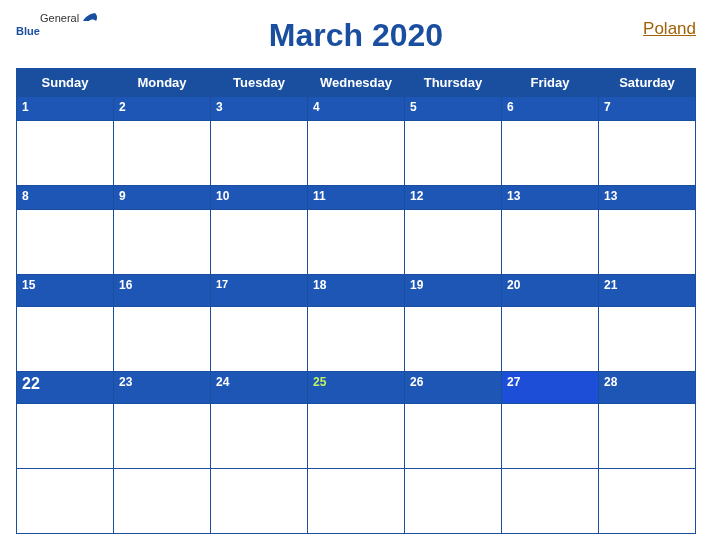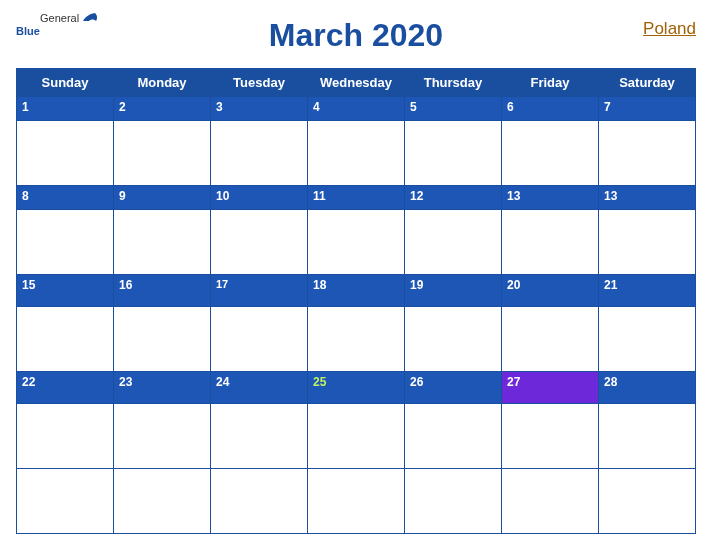--- a/index.html
+++ b/index.html
@@ -172,26 +172,26 @@
         <tr>
           <td style="height: 65px; background-color: rgb(255, 255, 255); border: 1px solid rgb(26, 79, 160); vertical-align: top; padding: 2px;"></td>
           <td style="height: 65px; background-color: rgb(255, 255, 255); border: 1px solid rgb(26, 79, 160); vertical-align: top; padding: 2px;"></td>
           <td style="height: 65px; background-color: rgb(255, 255, 255); border: 1px solid rgb(26, 79, 160); vertical-align: top; padding: 2px;"></td>
           <td style="height: 65px; background-color: rgb(255, 255, 255); border: 1px solid rgb(26, 79, 160); vertical-align: top; padding: 2px;"></td>
           <td style="height: 65px; background-color: rgb(255, 255, 255); border: 1px solid rgb(26, 79, 160); vertical-align: top; padding: 2px;"></td>
           <td style="height: 65px; background-color: rgb(255, 255, 255); border: 1px solid rgb(26, 79, 160); vertical-align: top; padding: 2px;"></td>
           <td style="height: 65px; background-color: rgb(255, 255, 255); border: 1px solid rgb(26, 79, 160); vertical-align: top; padding: 2px;"></td>
         </tr>
         <tr style="background-color: rgb(30, 86, 181);">
-          <td style="height: 24px; background-color: rgb(30, 86, 181); color: rgb(255, 255, 255); font-weight: bold; font-size: 12px; padding: 3px 5px; vertical-align: top; border: 1px solid rgb(26, 79, 160);">22</td>
+          <td style="height: 24px; background-color: rgb(30, 86, 181); color: rgb(255, 255, 255); font-weight: bold; font-size: 16px; padding: 3px 5px; vertical-align: top; border: 1px solid rgb(26, 79, 160);">22</td>
           <td style="height: 24px; background-color: rgb(30, 86, 181); color: rgb(255, 255, 255); font-weight: bold; font-size: 12px; padding: 3px 5px; vertical-align: top; border: 1px solid rgb(26, 79, 160);">23</td>
           <td style="height: 31px; background-color: rgb(30, 86, 181); color: rgb(255, 255, 255); font-weight: bold; font-size: 12px; padding: 3px 5px; vertical-align: top; border: 1px solid rgb(26, 79, 160);">24</td>
           <td style="height: 24px; background-color: rgb(30, 86, 181); color: #bef264; font-weight: bold; font-size: 12px; padding: 3px 5px; vertical-align: top; border: 1px solid rgb(26, 79, 160);">25</td>
           <td style="height: 24px; background-color: rgb(30, 86, 181); color: rgb(255, 255, 255); font-weight: bold; font-size: 12px; padding: 3px 5px; vertical-align: top; border: 1px solid rgb(26, 79, 160);">26</td>
-          <td style="height: 32px; background-color: #6d28d9; color: rgb(255, 255, 255); font-weight: bold; font-size: 12px; padding: 3px 5px; vertical-align: top; border: 1px solid rgb(26, 79, 160);">27</td>
+          <td style="height: 32px; background-color: #1d4ed8; color: rgb(255, 255, 255); font-weight: bold; font-size: 12px; padding: 3px 5px; vertical-align: top; border: 1px solid rgb(26, 79, 160);">27</td>
           <td style="height: 24px; background-color: rgb(30, 86, 181); color: rgb(255, 255, 255); font-weight: bold; font-size: 12px; padding: 3px 5px; vertical-align: top; border: 1px solid rgb(26, 79, 160);">28</td>
         </tr>
         <tr>
           <td style="height: 65px; background-color: rgb(255, 255, 255); border: 1px solid rgb(26, 79, 160); vertical-align: top; padding: 2px;"></td>
           <td style="height: 65px; background-color: rgb(255, 255, 255); border: 1px solid rgb(26, 79, 160); vertical-align: top; padding: 2px;"></td>
           <td style="height: 65px; background-color: rgb(255, 255, 255); border: 1px solid rgb(26, 79, 160); vertical-align: top; padding: 2px;"></td>
           <td style="height: 65px; background-color: rgb(255, 255, 255); border: 1px solid rgb(26, 79, 160); vertical-align: top; padding: 2px;"></td>
           <td style="height: 65px; background-color: rgb(255, 255, 255); border: 1px solid rgb(26, 79, 160); vertical-align: top; padding: 2px;"></td>
           <td style="height: 65px; background-color: rgb(255, 255, 255); border: 1px solid rgb(26, 79, 160); vertical-align: top; padding: 2px;"></td>
           <td style="height: 65px; background-color: rgb(255, 255, 255); border: 1px solid rgb(26, 79, 160); vertical-align: top; padding: 2px;"></td>

